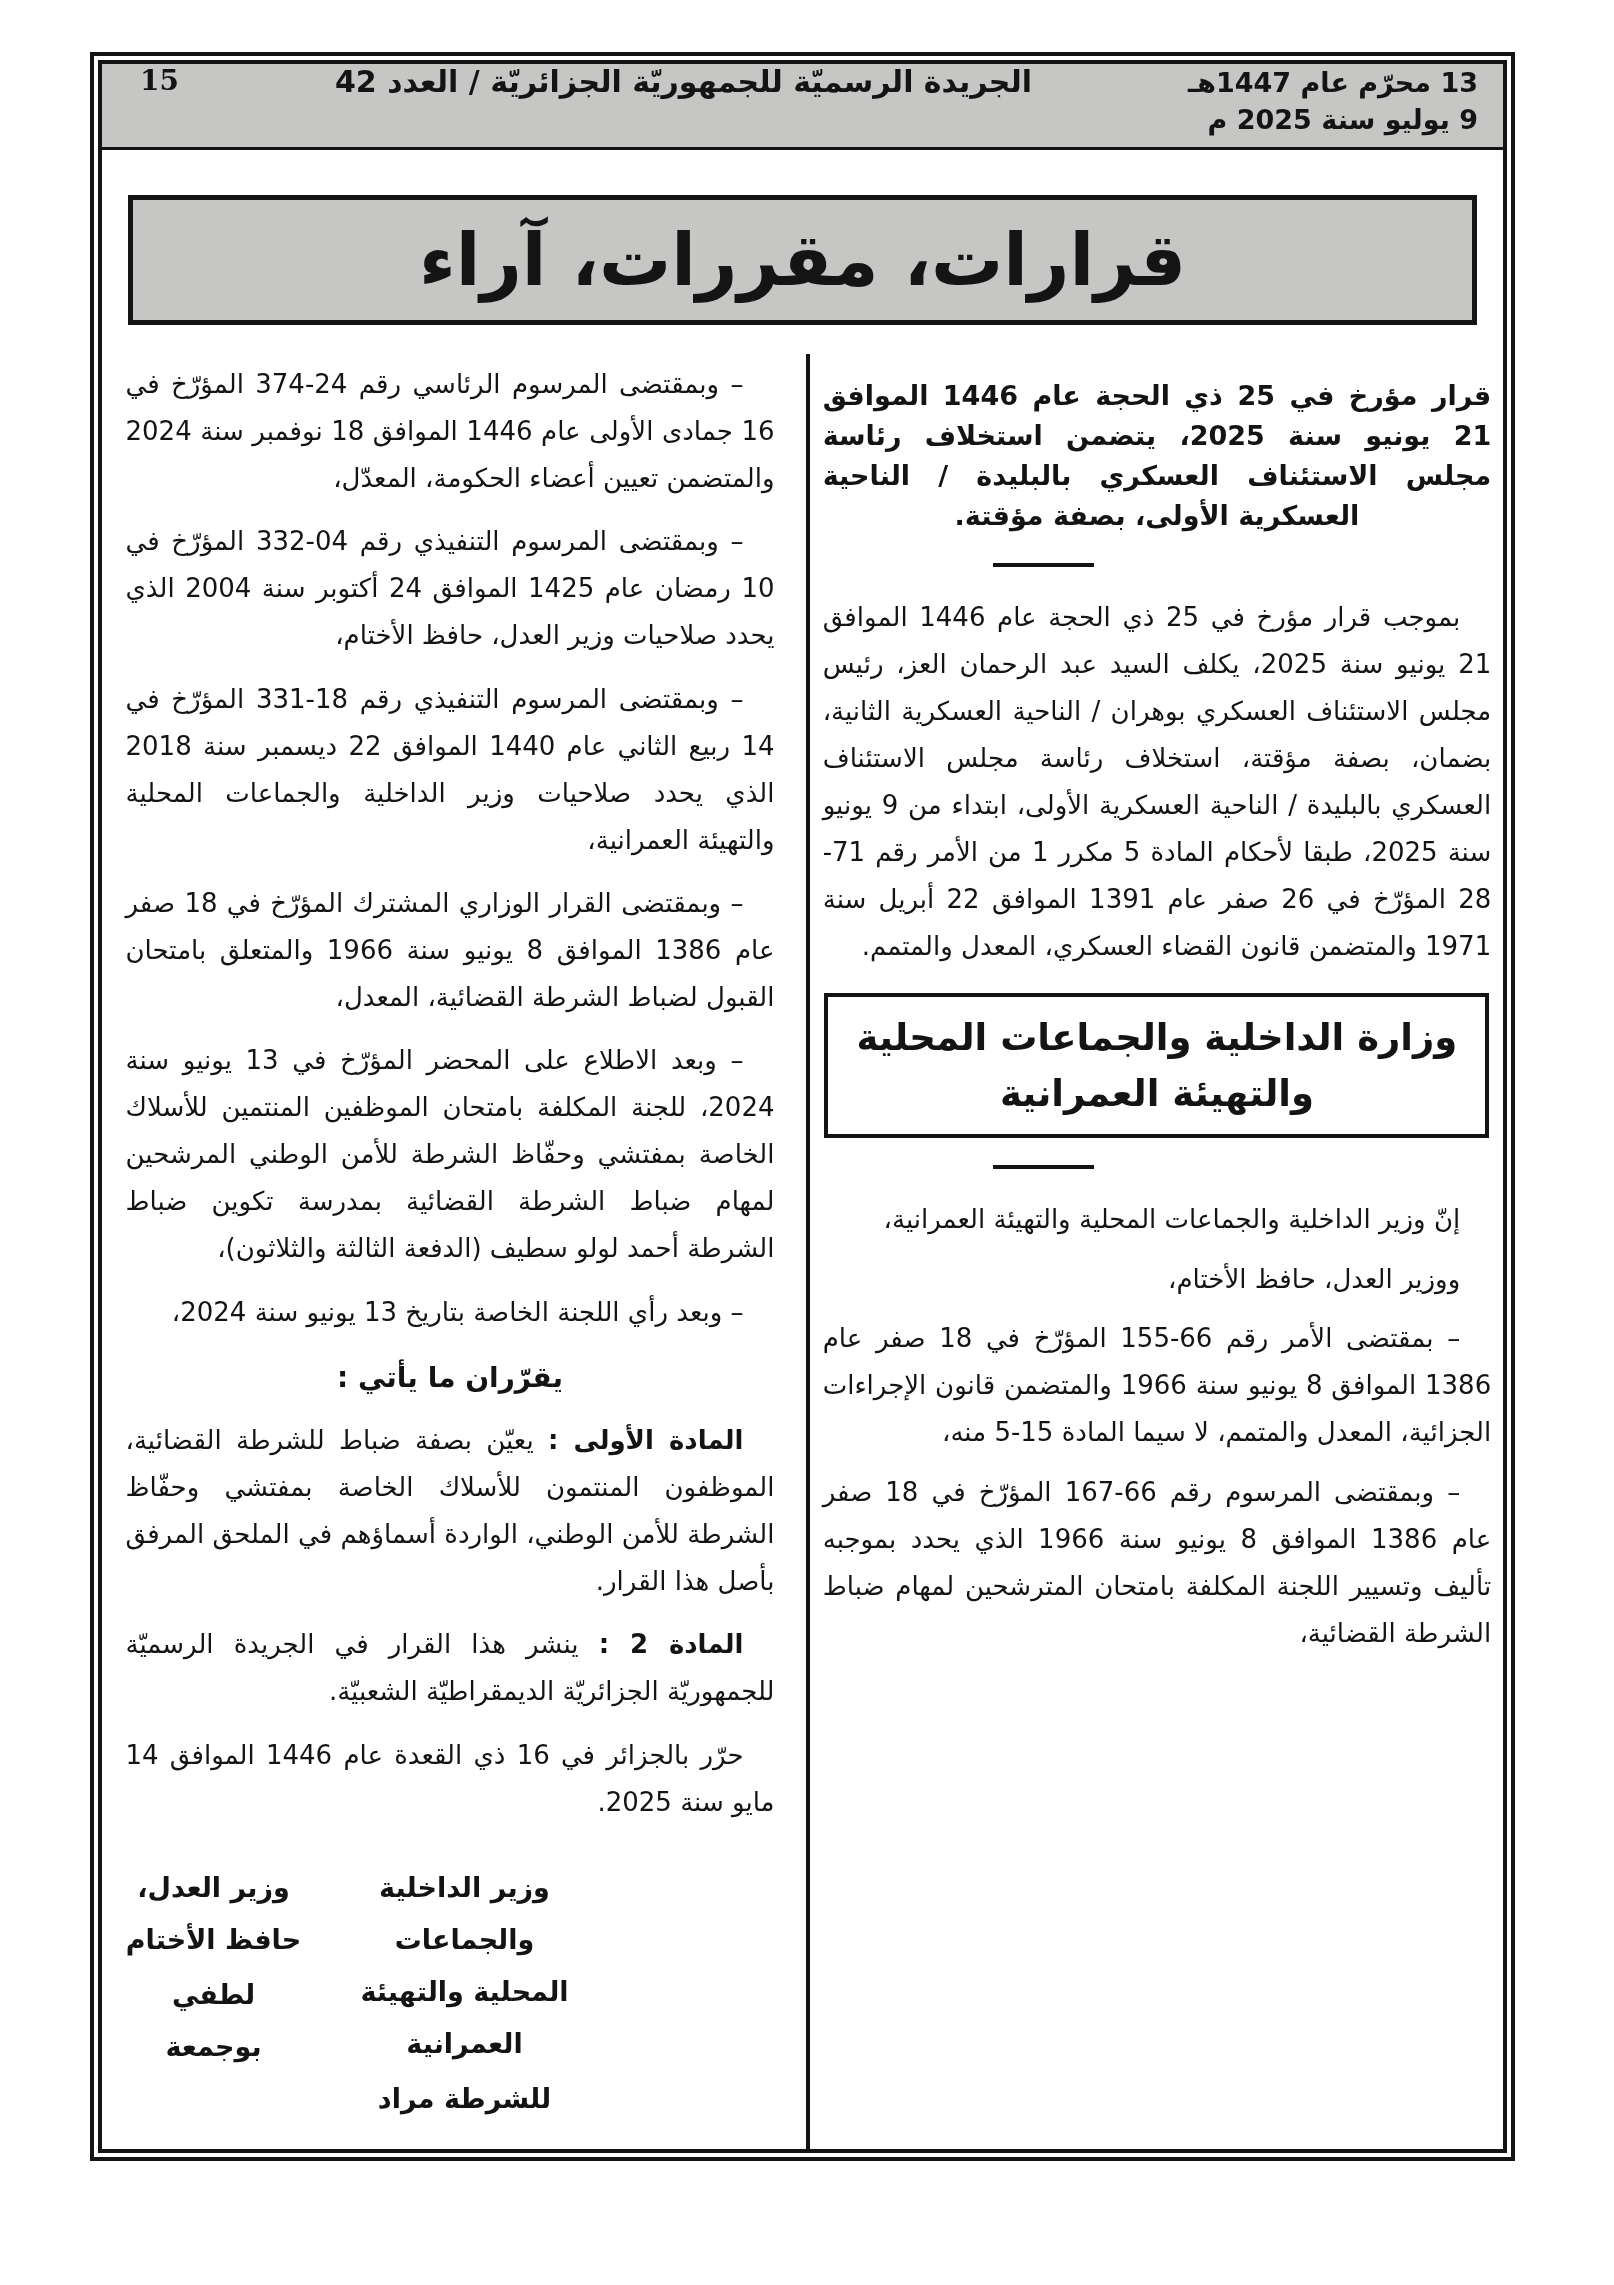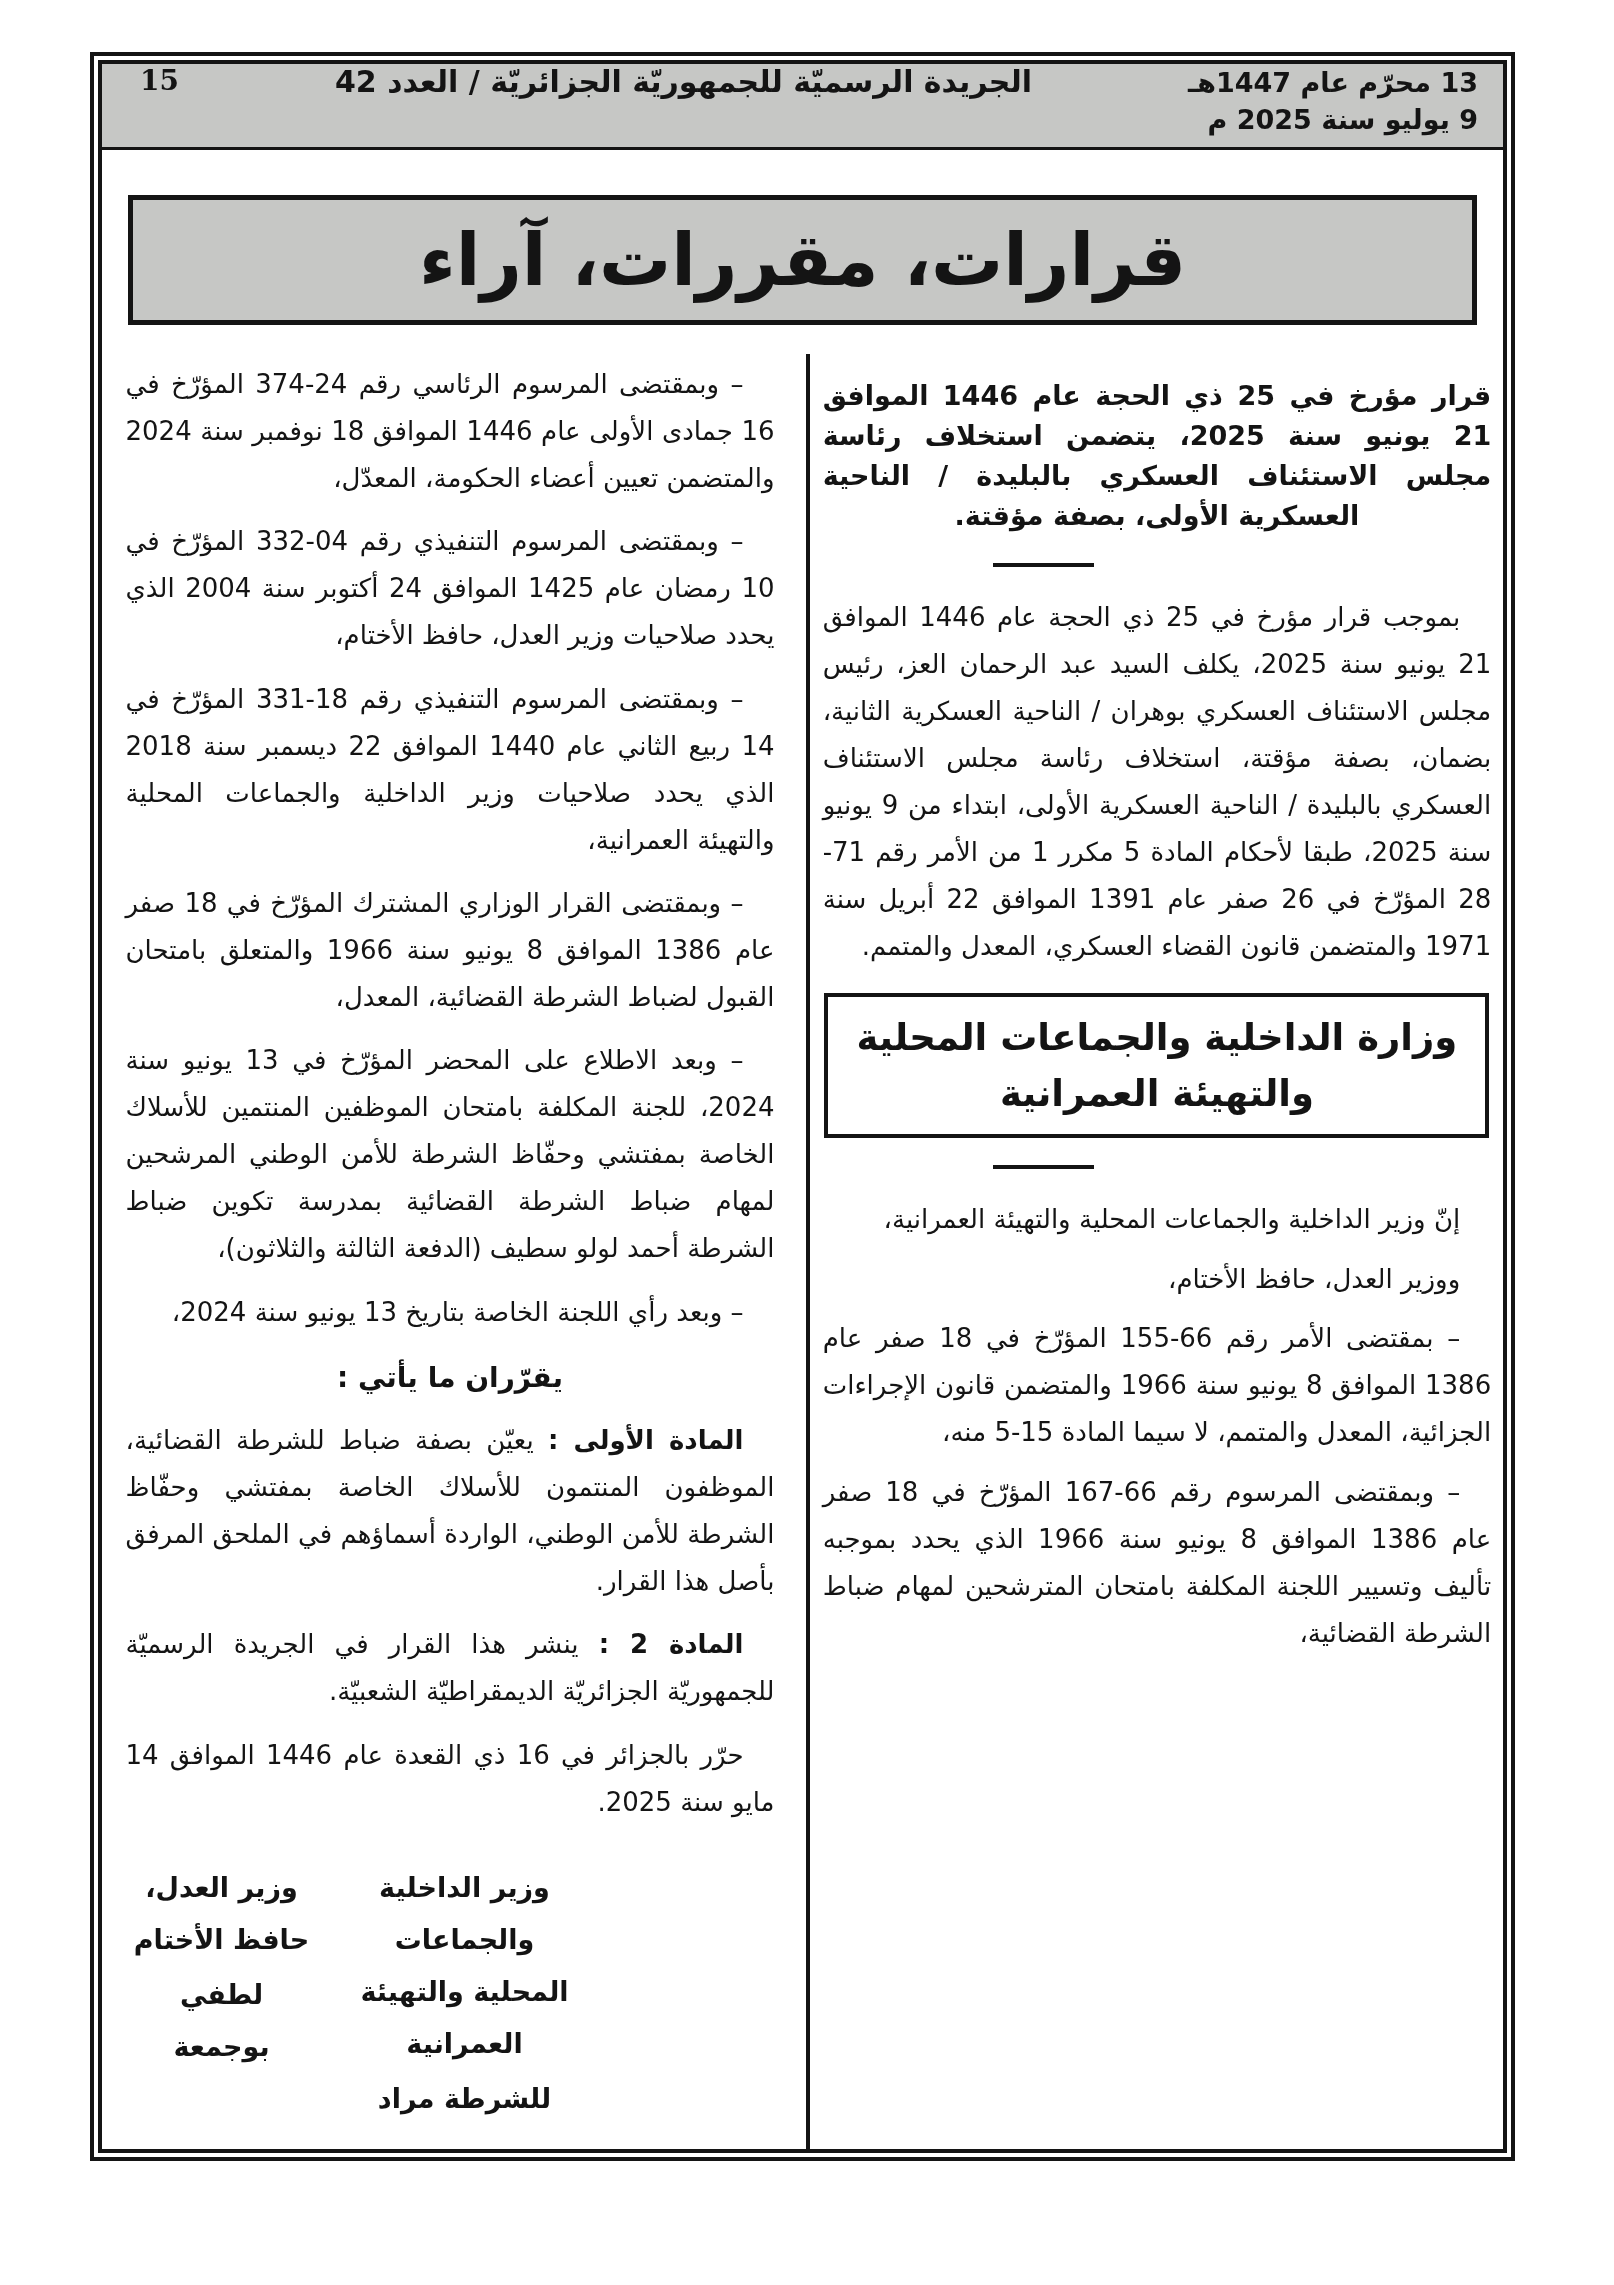--- a/index.html
+++ b/index.html
@@ -82,21 +82,21 @@
   .lead{font-weight:bold;}
   .closing-p{margin-top:5.4px;}
   
   .signatures{position:relative;height:176px;margin-top:36px;}
   .sig{
     position:absolute;top:0;
     text-align:center;font-weight:bold;
     font-size:27px;line-height:52px;
   }
   .sig-interior{left:199px;width:280px;}
-  .sig-justice{left:8px;width:176px;}
+  .sig-justice{left:0;width:176px;}
   .sig-name{margin-top:3.6px;}
 </style>
 </head>
 <body>
 
 <div class="page">
   <div class="frame">
 
     <div class="masthead">
       <div class="masthead-dates">

